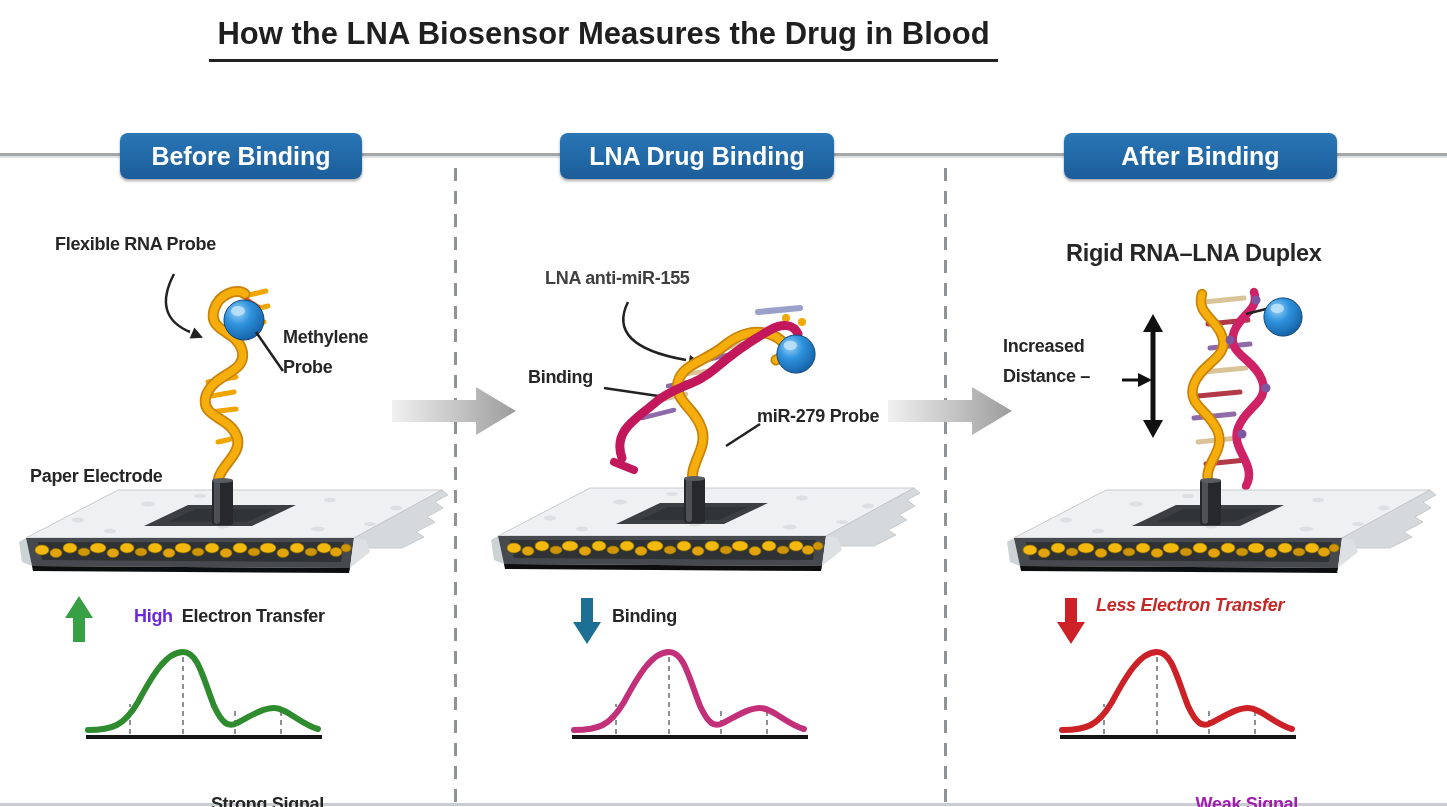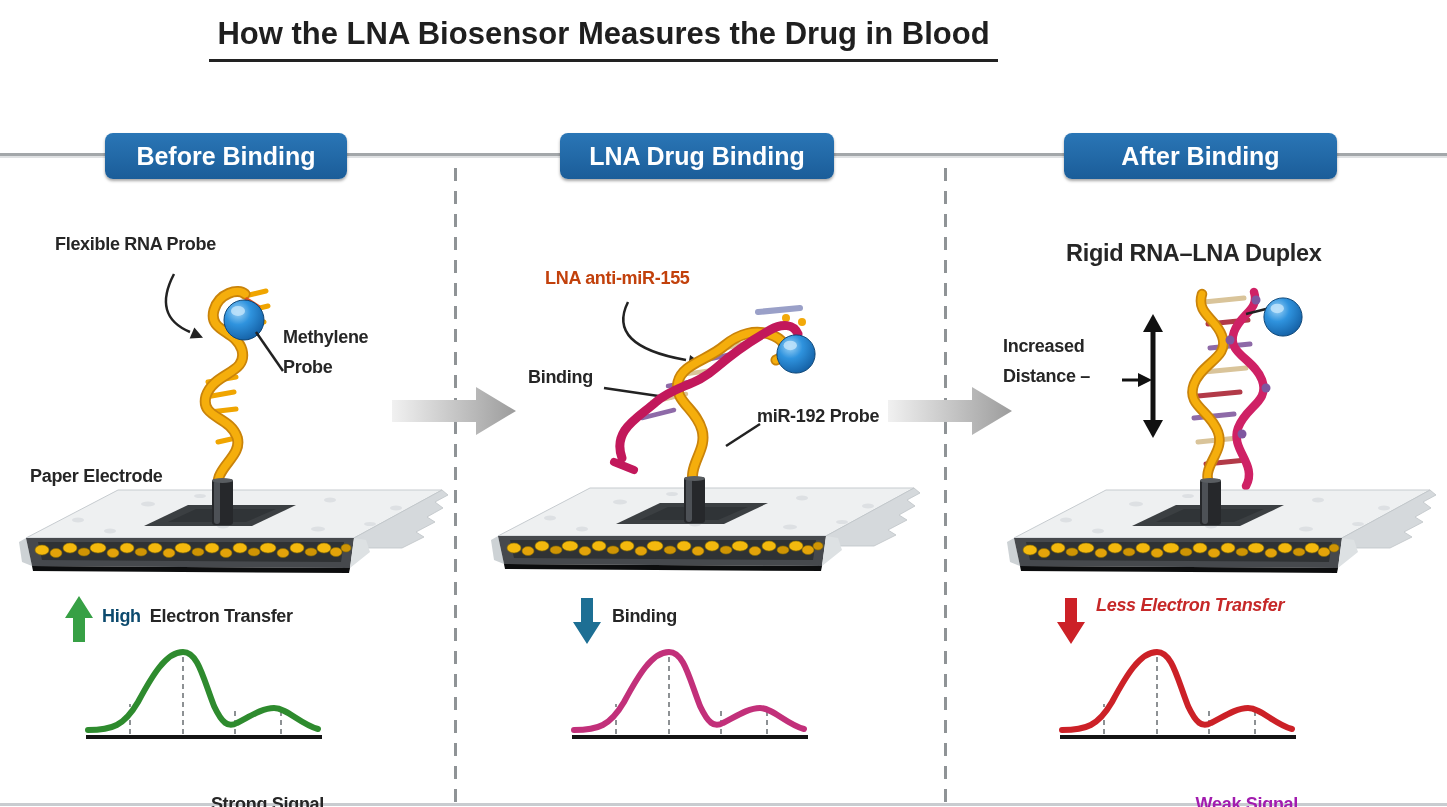--- a/index.html
+++ b/index.html
@@ -10,22 +10,22 @@
   .titlewrap{left:0;top:16px;width:1207px;display:flex;justify-content:center;}
   .hline{left:0;top:153px;width:1447px;height:3px;background:#a3a7aa;}
   .hline2{left:0;top:156px;width:1447px;height:2px;background:#dfe1e3;}
   .bline{left:0;top:803px;width:1447px;height:3px;background:#c9ccd0;}
   .hdr{height:46px;background:linear-gradient(180deg,#2a76b6,#1b5d99);border-radius:8px;
        box-shadow:0 2px 3px rgba(0,0,0,.35);color:#fff;font-size:25px;font-weight:bold;
        display:flex;align-items:center;justify-content:center;z-index:5;}
   .sep{width:3px;top:168px;height:639px;
        background:repeating-linear-gradient(180deg,#8f9396 0 13px,transparent 13px 23px);}
   .lbl{font-weight:bold;color:#262626;font-size:18px;letter-spacing:-0.3px;white-space:nowrap;}
-  .lbl-magenta{color:#c2410c;}
-  .lbl-green{color:#0c4a6e;}
+  .lbl-magenta{color:#404040;}
+  .lbl-green{color:#6d28d9;margin-left:32px;}
   .lbl-red{color:#c62828;}
   .lbl-darkred{color:#a21caf;}
   .two-line{line-height:30px;}
   .caption{width:240px;text-align:right;margin-top:44px;}
   .transfer-row{display:flex;gap:9px;}
   svg{display:block;}
 </style>
 </head>
 <body>
 
@@ -119,21 +119,21 @@
   <div class="abs titlewrap">
     <div class="ttl">How the LNA Biosensor Measures the Drug in Blood</div>
   </div>
 
   <div class="abs hline"></div>
   <div class="abs hline2"></div>
   <div class="abs sep" style="left:454px;"></div>
   <div class="abs sep" style="left:944px;"></div>
   <div class="abs bline"></div>
 
-  <div class="abs hdr" style="left:105px;top:133px;width:242px;">Before Binding</div>
+  <div class="abs hdr" style="left:120px;top:133px;width:242px;">Before Binding</div>
   <div class="abs hdr" style="left:560px;top:133px;width:274px;">LNA Drug Binding</div>
   <div class="abs hdr" style="left:1064px;top:133px;width:273px;">After Binding</div>
 
   <svg class="abs" style="left:392px;top:384px;width:126px;height:54px">
       <use href="#sym-gray-arrow"></use>
     </svg>
   <svg class="abs" style="left:888px;top:384px;width:126px;height:54px">
       <use href="#sym-gray-arrow"></use>
     </svg>
 
@@ -216,21 +216,21 @@
     <path d="M32,168 C22,140 48,128 66,112 C84,96 106,96 126,78 C142,64 162,50 180,40 C192,33 204,34 208,44" fill="none" stroke="#c2185b" stroke-width="9" stroke-linecap="round"></path>
     <line x1="24" y1="172" x2="44" y2="180" stroke="#c2185b" stroke-width="8" stroke-linecap="round"></line>
   </svg>
   <svg class="abs" style="left:775px;top:333px;width:42px;height:42px">
       <use href="#sym-sphere"></use>
     </svg>
 
   <svg class="abs" style="left:722px;top:418px;width:42px;height:32px">
     <line x1="4" y1="28" x2="38" y2="6" stroke="#222" stroke-width="2.5"></line>
   </svg>
-  <div class="abs lbl" style="left:757px;top:406px;">miR-192 Probe</div>
+  <div class="abs lbl" style="left:757px;top:406px;">miR-279 Probe</div>
 
   <svg class="abs" style="left:490px;top:476px;width:430px;height:102px">
       <use href="#sym-electrode"></use>
     </svg>
 
   <svg class="abs" style="left:572px;top:596px;width:30px;height:50px">
     <use href="#sym-arrow-down" fill="#1d6f94"></use>
   </svg>
   <div class="abs lbl" style="left:612px;top:606px;">Binding</div>
   <svg class="abs" style="left:570px;top:640px;width:240px;height:110px">

